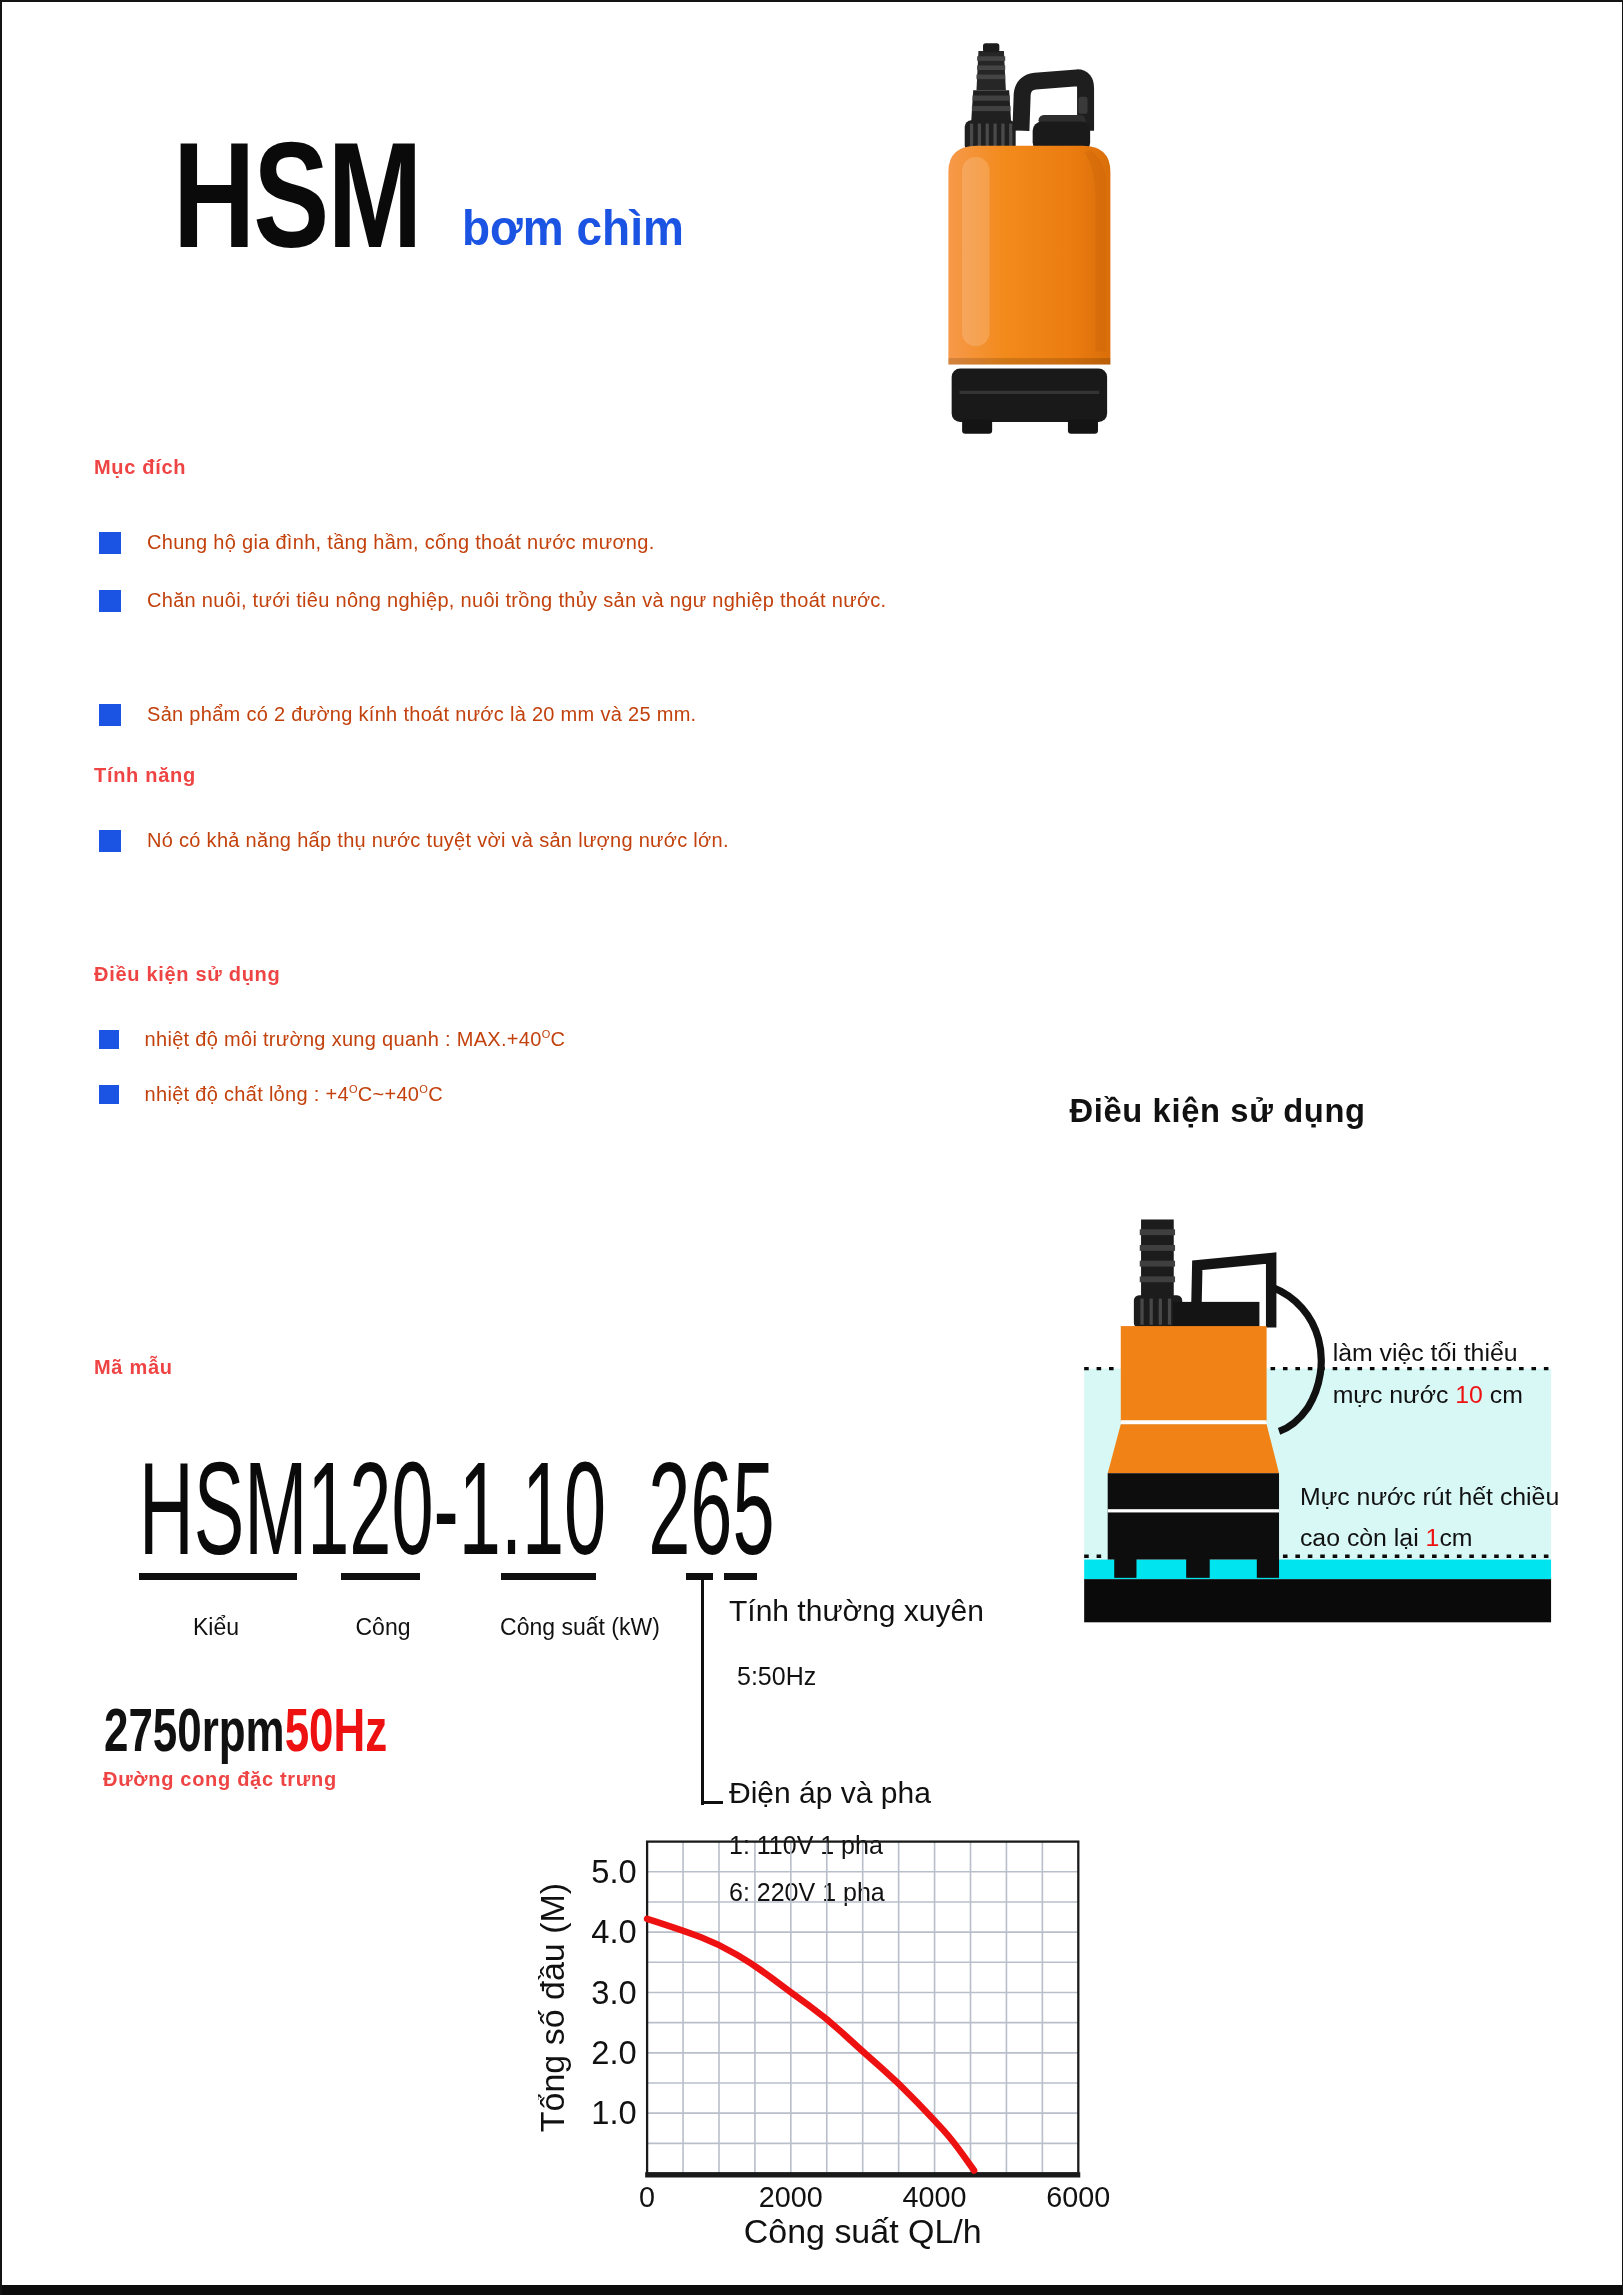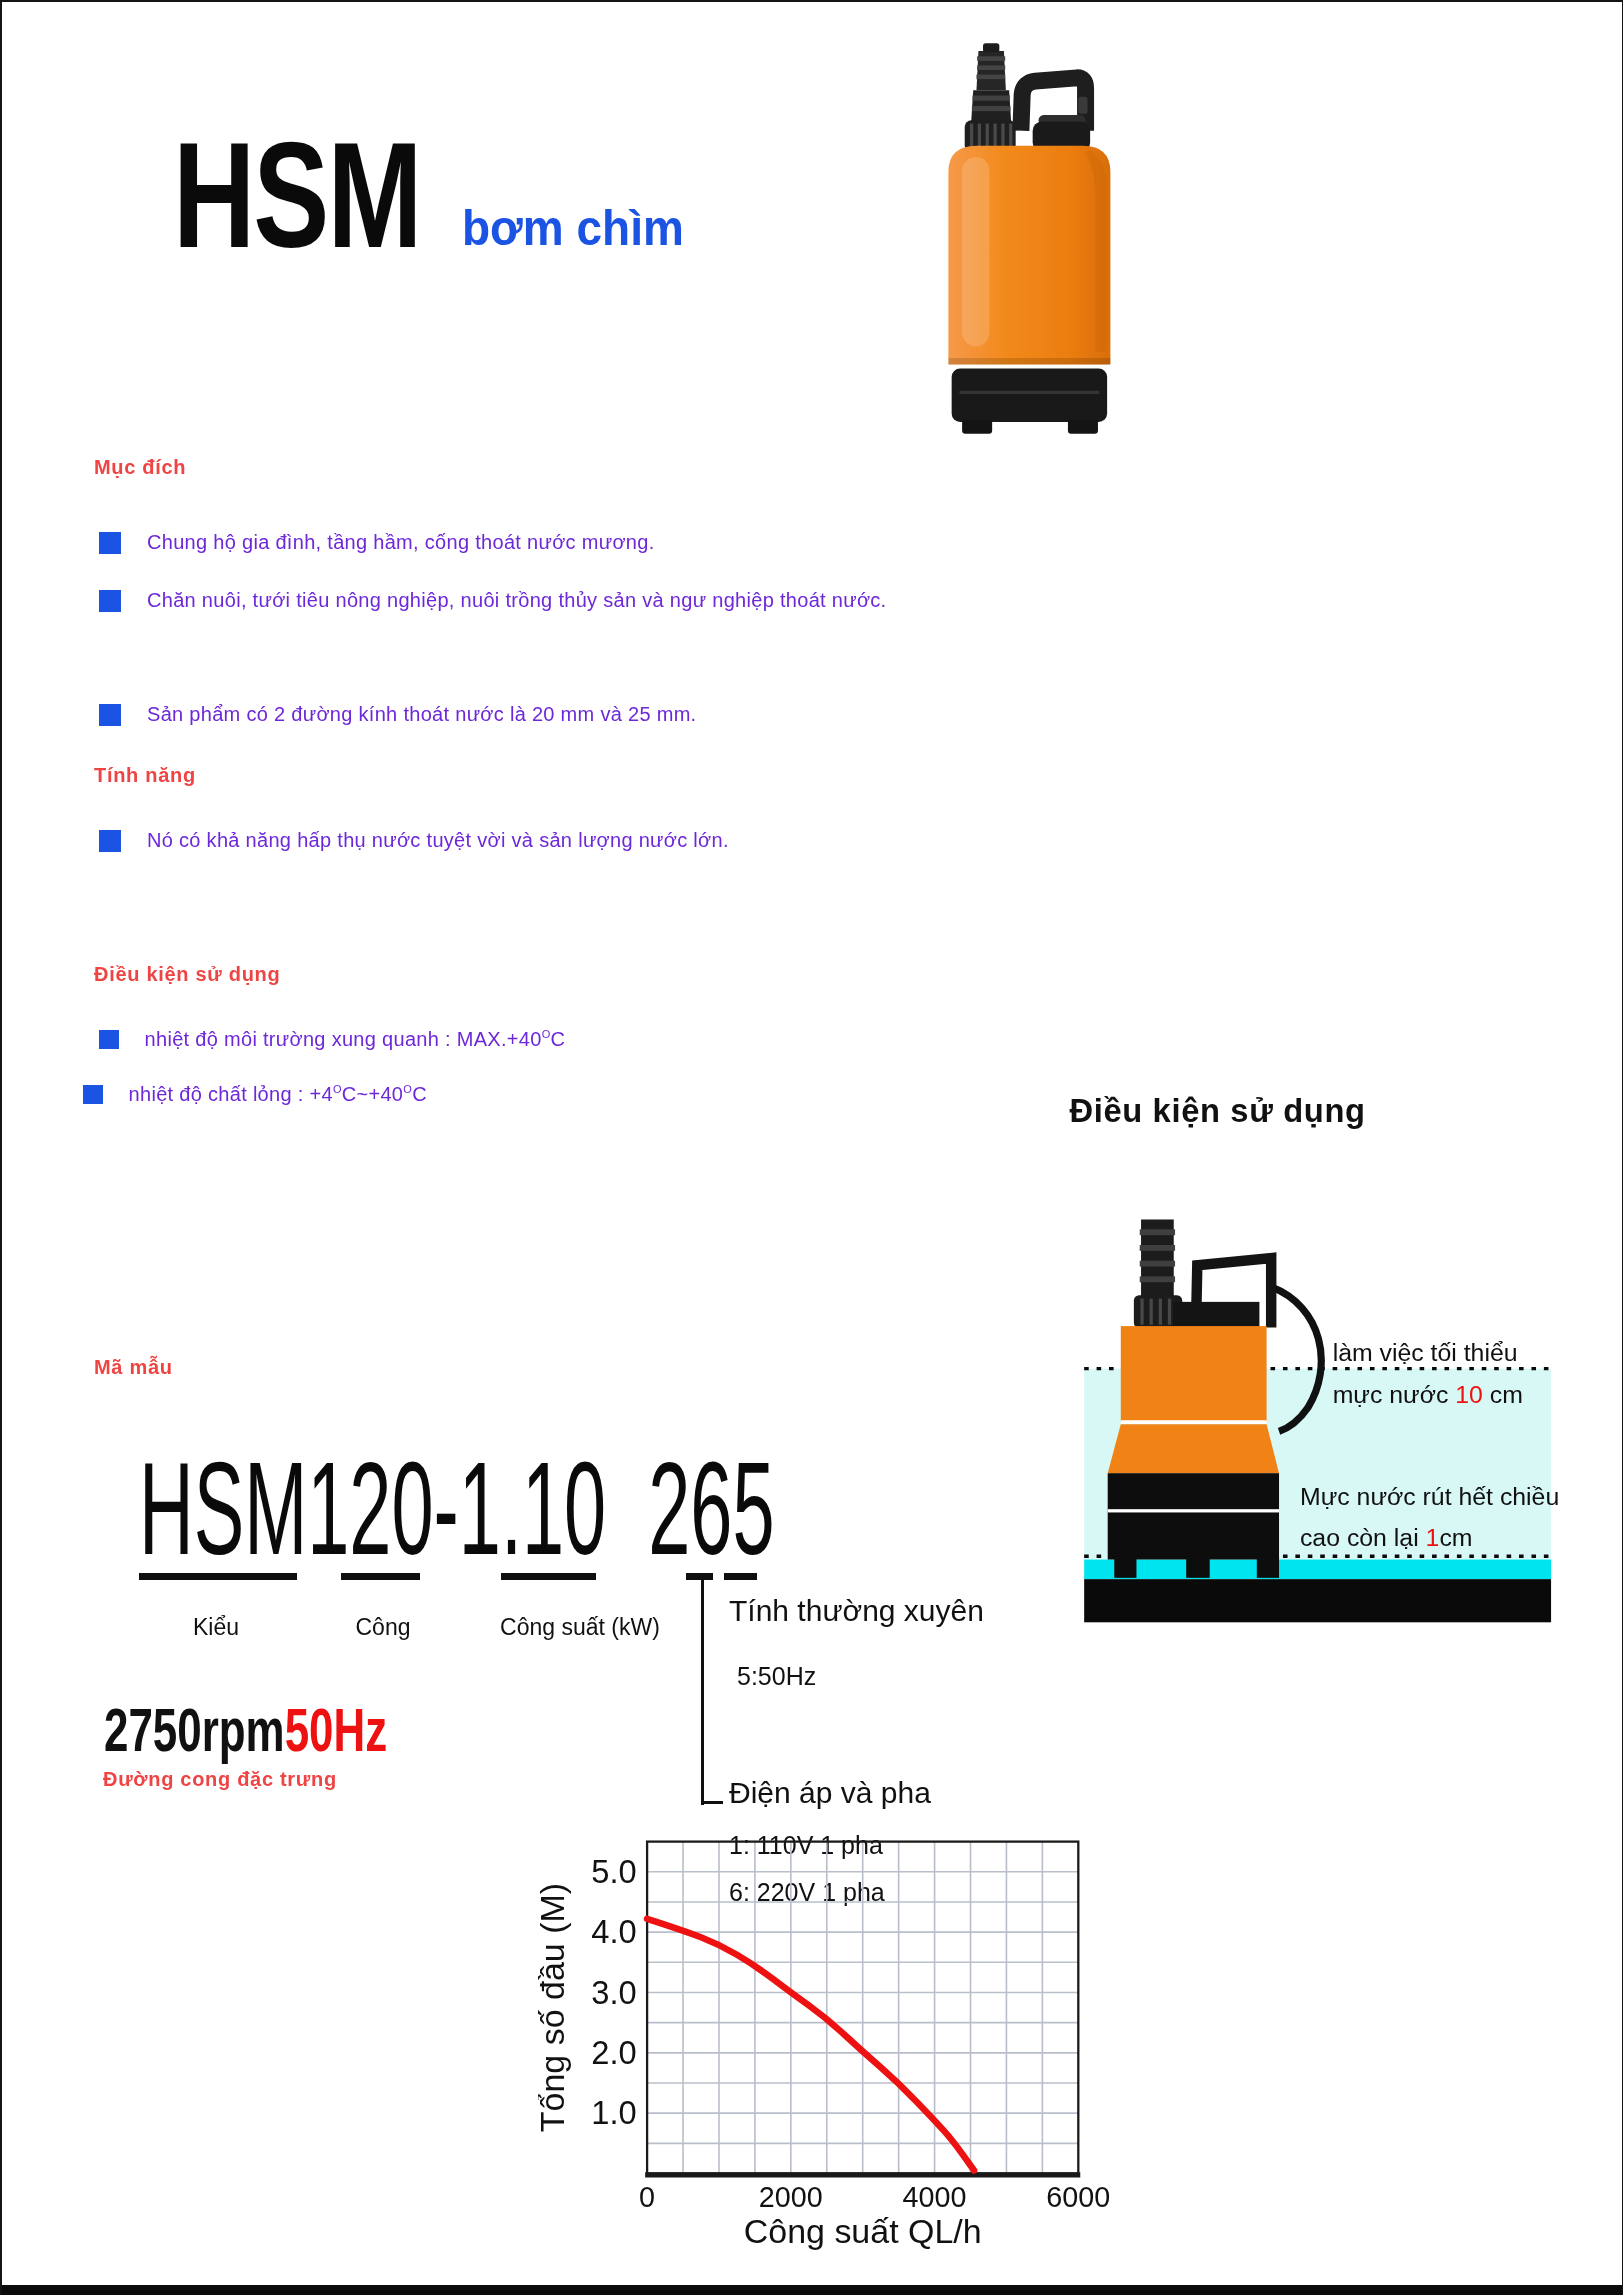--- a/index.html
+++ b/index.html
@@ -14,21 +14,21 @@
               transform:scaleX(0.76); transform-origin:left top; color:#0a0a0a; }
   .logo-sub { left:460px; top:201px; font-size:50px; font-weight:700; line-height:1; color:#1b53e3;
               transform:scaleX(0.92); transform-origin:left top; }
 
   
   .h2 { font-size:20px; font-weight:700; letter-spacing:0.7px; color:#ef4444; white-space:nowrap; }
 
   
   .bullet-row { display:flex; align-items:center; gap:26px; white-space:nowrap; }
   .bullet-sq { width:22px; height:22px; background:#1b53e3; flex:0 0 auto; }
-  .bullet-tx { font-size:20px; letter-spacing:0.3px; color:#6d28d9; }
+  .bullet-tx { font-size:20px; letter-spacing:0.3px; color:#c2410c; }
   .sup { font-size:0.55em; vertical-align:super; }
 
   
   .code-line { left:137px; top:1441px; font-size:131px; line-height:1; white-space:pre; color:#0a0a0a;
                transform:scaleX(0.578); transform-origin:left top; letter-spacing:0; }
   .uline { position:absolute; top:1571px; height:7.2px; background:#0f0f0f; }
   .code-label { position:absolute; top:1612px; font-size:23px; white-space:nowrap; transform:translateX(-50%); }
   .conn { position:absolute; background:#0f0f0f; }
   .ann-title { font-size:30px; white-space:nowrap; }
   .ann-sub { font-size:25px; white-space:nowrap; }
@@ -123,21 +123,21 @@
     <span class="bullet-sq"></span>
     <span class="bullet-tx">Nó có khả năng hấp thụ nước tuyệt vời và sản lượng nước lớn.</span>
   </div>
 
   <div class="abs h2" style="left:92px; top:961px;">Điều kiện sử dụng</div>
 
   <div class="abs bullet-row" style="left:97px; top:1026px;">
     <span class="bullet-sq" style="width:19.6px;height:19.6px;"></span>
     <span class="bullet-tx"><span>nhiệt độ môi trường xung quanh : MAX.+40</span><span class="sup">O</span><span>C</span></span>
   </div>
-  <div class="abs bullet-row" style="left:81px; top:1081px;">
+  <div class="abs bullet-row" style="left:97px; top:1081px;">
     <span class="bullet-sq" style="width:19.6px;height:19.6px;"></span>
     <span class="bullet-tx"><span>nhiệt độ chất lỏng : +4</span><span class="sup">O</span><span>C~+40</span><span class="sup">O</span><span>C</span></span>
   </div>
 
   <svg class="abs" style="left:1039px; top:1082px;" width="582" height="543" viewBox="0 0 890 830">
     <text x="270" y="58" text-anchor="middle" font-size="50" font-weight="bold" letter-spacing="1">Điều kiện sử dụng</text>
 
     <rect x="66" y="435" width="714" height="292" fill="#d8f8f6"></rect>
     <rect x="66" y="727" width="714" height="30" fill="#00e4ef"></rect>
     <rect x="66" y="757" width="714" height="66" fill="#0a0a0a"></rect>

